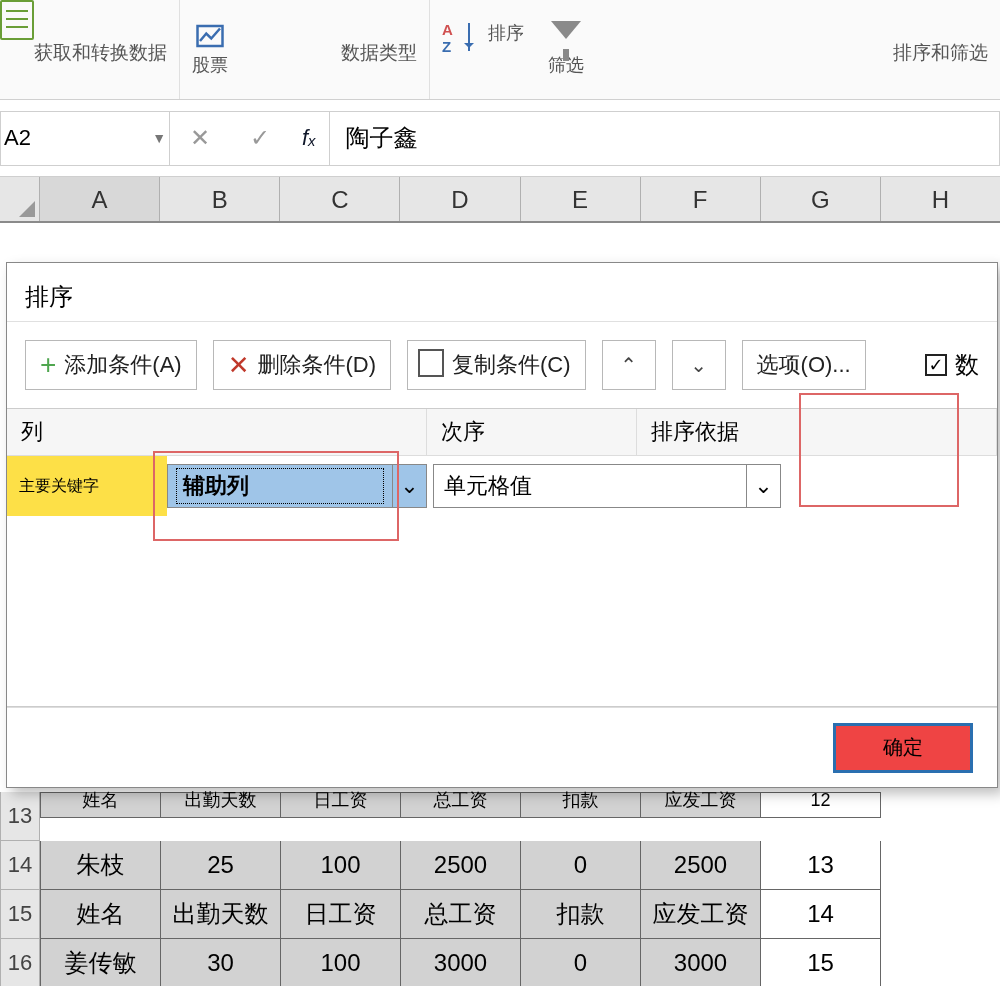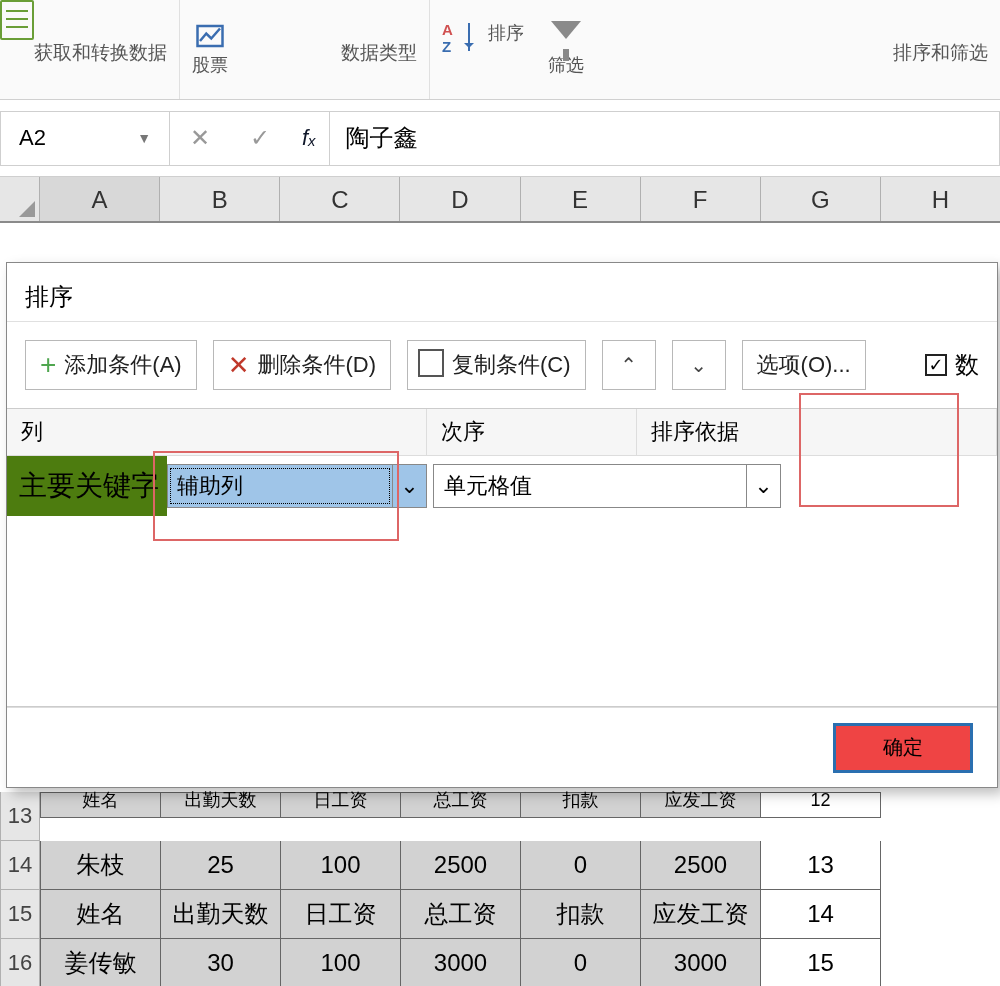--- a/index.html
+++ b/index.html
@@ -22,21 +22,21 @@
   .sort-icon .arr::after { content: ""; position: absolute; bottom: -2px; left: -4px; border: 5px solid transparent; border-top-color: #3a6db0; }
 
   .filter-icon { width: 30px; height: 30px; border-top: 18px solid #8a8a8a; border-left: 15px solid transparent; border-right: 15px solid transparent; position: relative; }
   .filter-icon::after { content: ""; position: absolute; left: -3px; bottom: -10px; width: 6px; height: 12px; background: #8a8a8a; }
 
   .ribbon-text-btn { font-size: 22px; color: #888; display: flex; align-items: center; gap: 6px; }
   .svg-small { width: 30px; height: 30px; }
 
   
   .formula-bar { height: 77px; background: #fff; border-bottom: 1px solid #cfcfcf; display: flex; align-items: center; gap: 0; padding: 0; }
-  .namebox { width: 170px; height: 55px; border: 1px solid #cfcfcf; display: flex; align-items: center; padding: 0 18px; font-size: 22px; }
+  .namebox { width: 170px; height: 55px; border: 1px solid #cfcfcf; display: flex; align-items: center; padding: 0 3px; font-size: 22px; }
   .namebox-dd { margin-left: auto; color: #777; font-size: 14px; }
   .fx-group { display: flex; align-items: center; height: 55px; border: 1px solid #cfcfcf; border-left: none; }
   .fx-btn { width: 60px; text-align: center; font-size: 24px; color: #999; }
   .fx-label { font-style: italic; color: #0f172a; font-size: 22px; padding: 0 12px; }
   .formula-input { flex: 1; height: 55px; border: 1px solid #cfcfcf; border-left: none; display: flex; align-items: center; padding: 0 16px; font-size: 24px; }
 
   
   .col-headers { height: 46px; background: #e6e6e6; border-bottom: 2px solid #8a8a8a; display: flex; }
   .col-corner { width: 40px; border-right: 1px solid #b0b0b0; position: relative; }
   .col-corner::after { content: ""; position: absolute; right: 4px; bottom: 4px; border: 8px solid transparent; border-right-color: #999; border-bottom-color: #999; }
@@ -58,30 +58,30 @@
   .check { width: 22px; height: 22px; border: 2px solid #222; display: inline-flex; align-items: center; justify-content: center; font-size: 18px; margin-right: 8px; }
   .toolbar-trail { margin-left: auto; display: flex; align-items: center; font-size: 24px; }
 
   .grid-head { display: flex; border-top: 1px solid #ccc; background: #f6f6f6; height: 48px; }
   .gh-cell { font-size: 22px; padding: 8px 14px; border-right: 1px solid #ddd; border-bottom: 1px solid #ddd; }
   .gw1 { width: 420px; }
   .gw2 { width: 360px; }
   .gw3 { flex: 1; }
 
   .grid-row { display: flex; height: 60px; align-items: center; }
-  .gr-label { width: 160px; font-size: 28px; padding-left: 12px; background: #4d7c0f; height: 100%; display: flex; align-items: center; }
+  .gr-label { width: 160px; font-size: 16px; padding-left: 12px; background: #fde047; height: 100%; display: flex; align-items: center; }
   .gr-field1 { width: 260px; height: 100%; display: flex; align-items: center; }
   .gr-field2 { width: 360px; padding: 0 6px; }
   .gr-field3 { flex: 1; padding: 0 6px; }
 
   .combo { height: 44px; border: 1px solid #888; display: flex; align-items: center; background: #fff; font-size: 22px; width: 100%; }
   .combo .val { flex: 1; padding: 0 10px; }
   .combo .dd { width: 34px; height: 100%; border-left: 1px solid #888; display: flex; align-items: center; justify-content: center; }
   .combo.sel { background: #9fc5e8; }
-  .combo.sel .val { border: 1px dotted #000; margin: 2px; padding: 2px 6px; }
+  .combo.sel .val { border: 1px dotted #000; margin: 8px; padding: 2px 6px; font-weight: bold; }
 
   .red-box { position: absolute; border: 2px solid #d66; pointer-events: none; }
 
   .grid-body { flex: 1; border-bottom: 1px solid #ccc; }
 
   .dialog-footer { height: 80px; display: flex; align-items: center; justify-content: flex-end; padding: 0 24px; border-top: 1px solid #ddd; }
   .ok-btn { width: 140px; height: 50px; border: 3px solid #2a6fb0; background: #ef4444; font-size: 20px; cursor: pointer; }
 
   
   .sheet-rows { position: absolute; left: 0; top: 792px; width: 1000px; }

